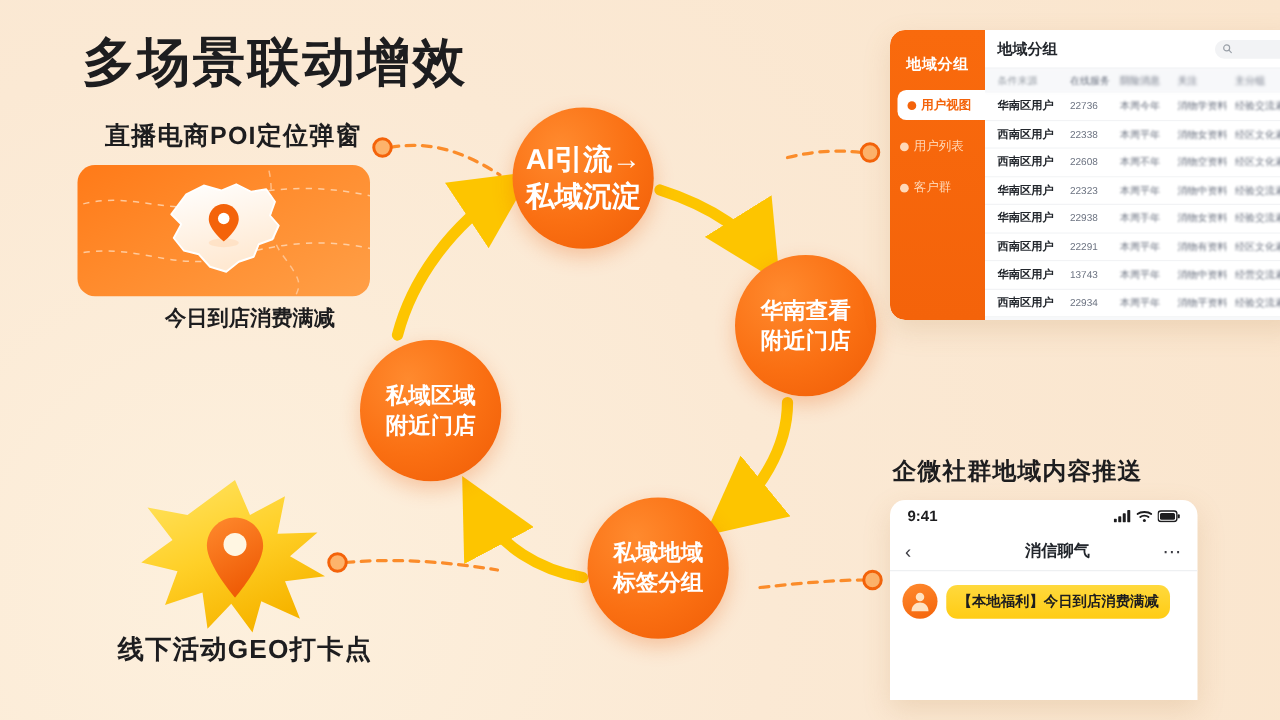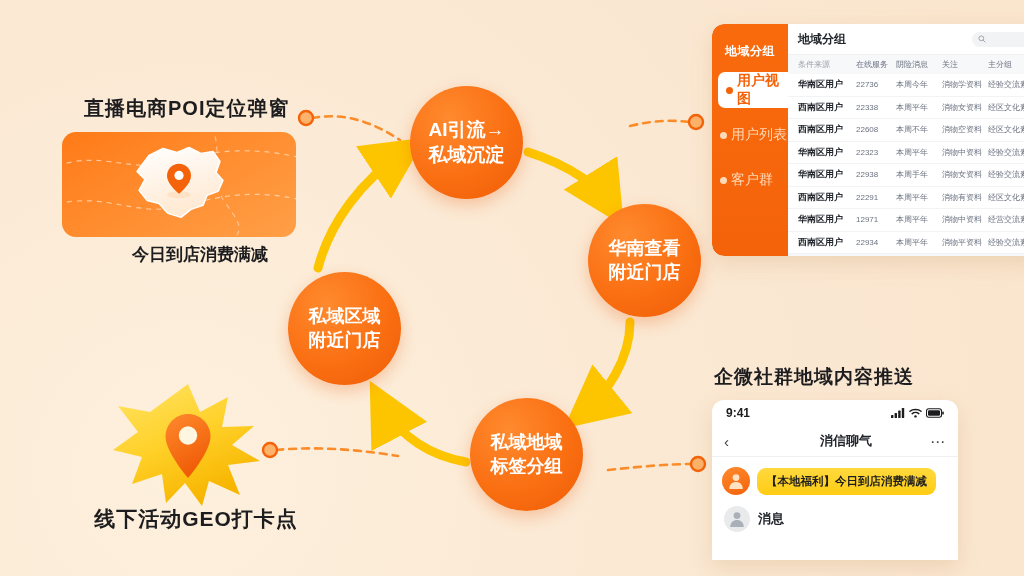--- a/index.html
+++ b/index.html
@@ -60,21 +60,21 @@
     left:400px;top:258px;width:200px;text-align:center;
     font-size:21px;font-weight:bold;color:#1d1d1f;line-height:1.42;
   }
   .node{
     border-radius:50%;
     background:radial-gradient(circle at 34% 28%,#ff8a2e 0%,#fa6f12 55%,#ef5c06 100%);
     box-shadow:0 6px 16px rgba(234,88,12,.28);
     display:flex;align-items:center;justify-content:center;
     color:#fff;font-weight:bold;text-align:center;line-height:1.3;
   }
-  .node-top{left:410px;top:86px;width:113px;height:113px;font-size:19px;}
+  .node-top{left:410px;top:86px;width:113px;height:113px;font-size:23px;}
   .node-right{left:588px;top:204px;width:113px;height:113px;font-size:18px;}
   .node-bottom{left:470px;top:398px;width:113px;height:113px;font-size:18px;}
   .node-left{left:288px;top:272px;width:113px;height:113px;font-size:18px;}
 
   
   .table-panel{
     left:712px;top:24px;width:330px;height:232px;border-radius:12px;
     background:#fff;overflow:hidden;
     box-shadow:0 8px 22px rgba(180,120,60,.18);
     display:flex;
@@ -84,22 +84,22 @@
     background:linear-gradient(180deg,#f96a0d 0%,#f4630a 100%);
     border-radius:12px 0 0 12px;
     padding-top:10px;box-sizing:border-box;
   }
   .tp-side-title{
     color:#fff;font-size:12px;font-weight:bold;text-align:center;
     margin:9px 0 12px 0;letter-spacing:.5px;
   }
   .tp-side-item{
     display:flex;align-items:center;gap:4px;
-    height:36px;margin:0 0 9px 0;padding-left:8px;
-    font-size:14px;color:#ffd9b8;
+    height:24px;margin:0 0 9px 0;padding-left:8px;
+    font-size:10px;color:#ffd9b8;
     filter:blur(.6px);
   }
   .tp-side-item.active{
     background:#fff;color:#f4630a;border-radius:7px 0 0 7px;
     margin-left:6px;font-weight:bold;filter:blur(.5px);
   }
   .dot-ico{width:7px;height:7px;border-radius:50%;background:currentColor;flex:0 0 7px;}
   .tp-main{flex:1;background:#fff;display:flex;flex-direction:column;min-width:0;}
   .tp-head{
     height:30px;display:flex;align-items:center;padding:0 8px 0 10px;
@@ -164,20 +164,21 @@
   .ph-msg2-label{font-size:13px;font-weight:bold;color:#22262c;}
 
   
   .geo-sun{left:108px;top:382px;width:160px;height:125px;}
 </style>
 </head>
 <body>
 
 <div id="stage">
 
+  <div class="abs main-title">多场景联动增效</div>
   <div class="abs sub-title">直播电商POI定位弹窗</div>
 
   <div class="abs map-card">
     <svg class="map-dash" viewBox="0 0 234 105" preserveAspectRatio="none">
       <path d="M-5 34 C 40 18, 70 42, 110 30 S 190 14, 240 26" fill="none" stroke="#ffe0c4" stroke-width="1.2" stroke-dasharray="5 5" opacity=".75"></path>
       <path d="M-5 72 C 45 60, 75 86, 120 74 S 196 58, 240 68" fill="none" stroke="#ffe0c4" stroke-width="1.2" stroke-dasharray="5 5" opacity=".75"></path>
       <path d="M150 -5 C 162 22, 146 48, 164 72 S 178 96, 172 110" fill="none" stroke="#ffe0c4" stroke-width="1.2" stroke-dasharray="5 5" opacity=".6"></path>
     </svg>
     <svg class="map-shape" width="120" height="80" viewBox="0 0 120 80">
       <defs>
@@ -344,21 +345,21 @@
         </div>
         <div class="tp-row data">
           <span class="c1">西南区用户</span>
           <span class="c2">22291</span>
           <span class="c3">本周平年</span>
           <span class="c4">消物有资料</span>
           <span class="c5">经区文化素材</span>
         </div>
         <div class="tp-row data">
           <span class="c1">华南区用户</span>
-          <span class="c2">12971</span>
+          <span class="c2">13743</span>
           <span class="c3">本周平年</span>
           <span class="c4">消物中资料</span>
           <span class="c5">经营交流素材</span>
         </div>
         <div class="tp-row data">
           <span class="c1">西南区用户</span>
           <span class="c2">22934</span>
           <span class="c3">本周平年</span>
           <span class="c4">消物平资料</span>
           <span class="c5">经验交流素材</span>
@@ -402,25 +403,16 @@
       <div class="ph-msg">
         <span class="avatar-o">
           <svg width="18" height="18" viewBox="0 0 18 18">
             <circle cx="9" cy="5.6" r="3.4" fill="#ffe2c2"></circle>
             <path d="M2.2 17 C2.2 12.4, 5.4 10, 9 10 C12.6 10, 15.8 12.4, 15.8 17 Z" fill="#ffe2c2"></path>
           </svg>
         </span>
         <span class="bubble">【本地福利】今日到店消费满减</span>
       </div>
 
-      <div class="ph-msg2">
-        <span class="avatar-g">
-          <svg width="18" height="18" viewBox="0 0 18 18">
-            <circle cx="9" cy="5.6" r="3.4" fill="#aab0b8"></circle>
-            <path d="M2.2 17 C2.2 12.4, 5.4 10, 9 10 C12.6 10, 15.8 12.4, 15.8 17 Z" fill="#aab0b8"></path>
-          </svg>
-        </span>
-        <span class="ph-msg2-label">消息</span>
-      </div>
     </div>
   </div>
 
 </div>
 
 </body></html>

